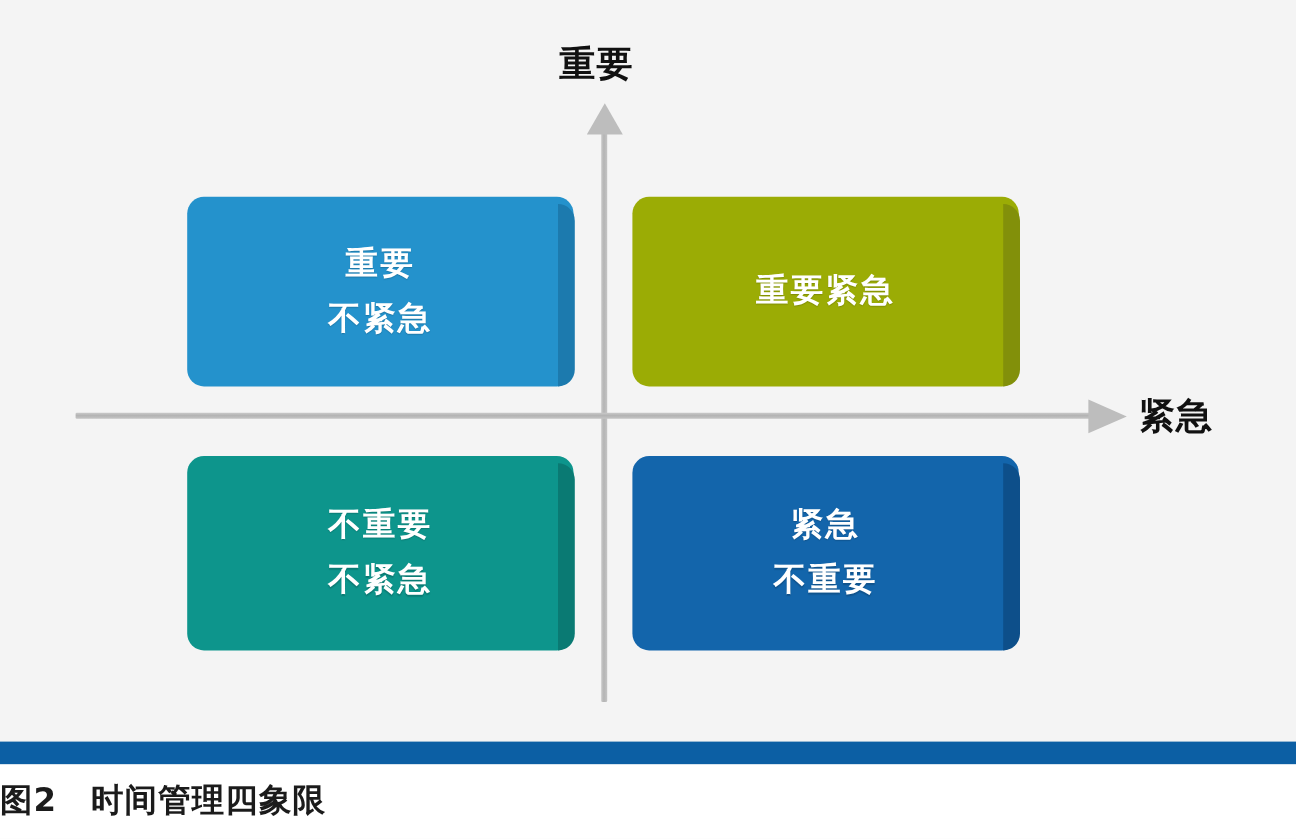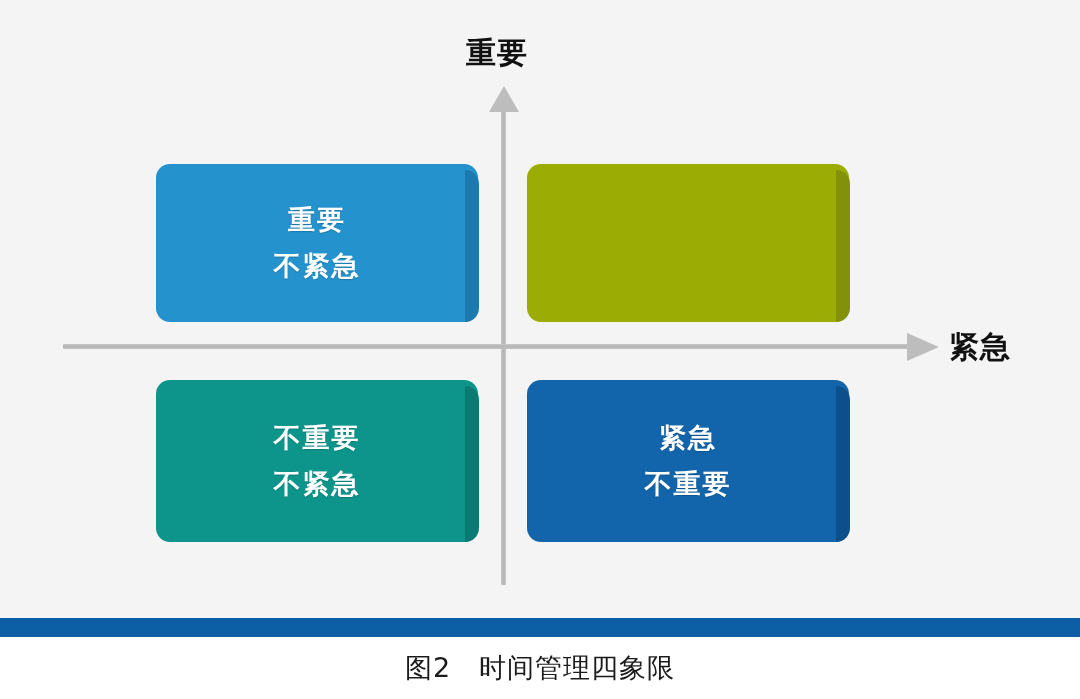--- a/index.html
+++ b/index.html
@@ -171,21 +171,22 @@
   }
   #caption-area {
     position: absolute;
     left: 0;
     top: 637px;
     width: 1080px;
     height: 62px;
     background: #ffffff;
     display: flex;
     align-items: center;
-    justify-content: center;
+    justify-content: flex-start;
+    font-weight: bold;
   }
   #figure-caption {
     color: #1b1b1b;
     font-size: 27px;
     line-height: 34px;
     letter-spacing: 1px;
     white-space: pre;
   }
 </style>
 </head>
@@ -204,20 +205,21 @@
     <div class="axis-label axis-label-right">紧急</div>
 
     <div class="quad" id="quad-important-not-urgent">
       <div class="shade"></div>
       <div class="quad-label">重要</div>
       <div class="quad-label">不紧急</div>
     </div>
 
     <div class="quad" id="quad-important-urgent">
       <div class="shade"></div>
+      <div class="quad-label">重要紧急</div>
     </div>
 
     <div class="quad" id="quad-not-important-not-urgent">
       <div class="shade"></div>
       <div class="quad-label">不重要</div>
       <div class="quad-label">不紧急</div>
     </div>
 
     <div class="quad" id="quad-urgent-not-important">
       <div class="shade"></div>

